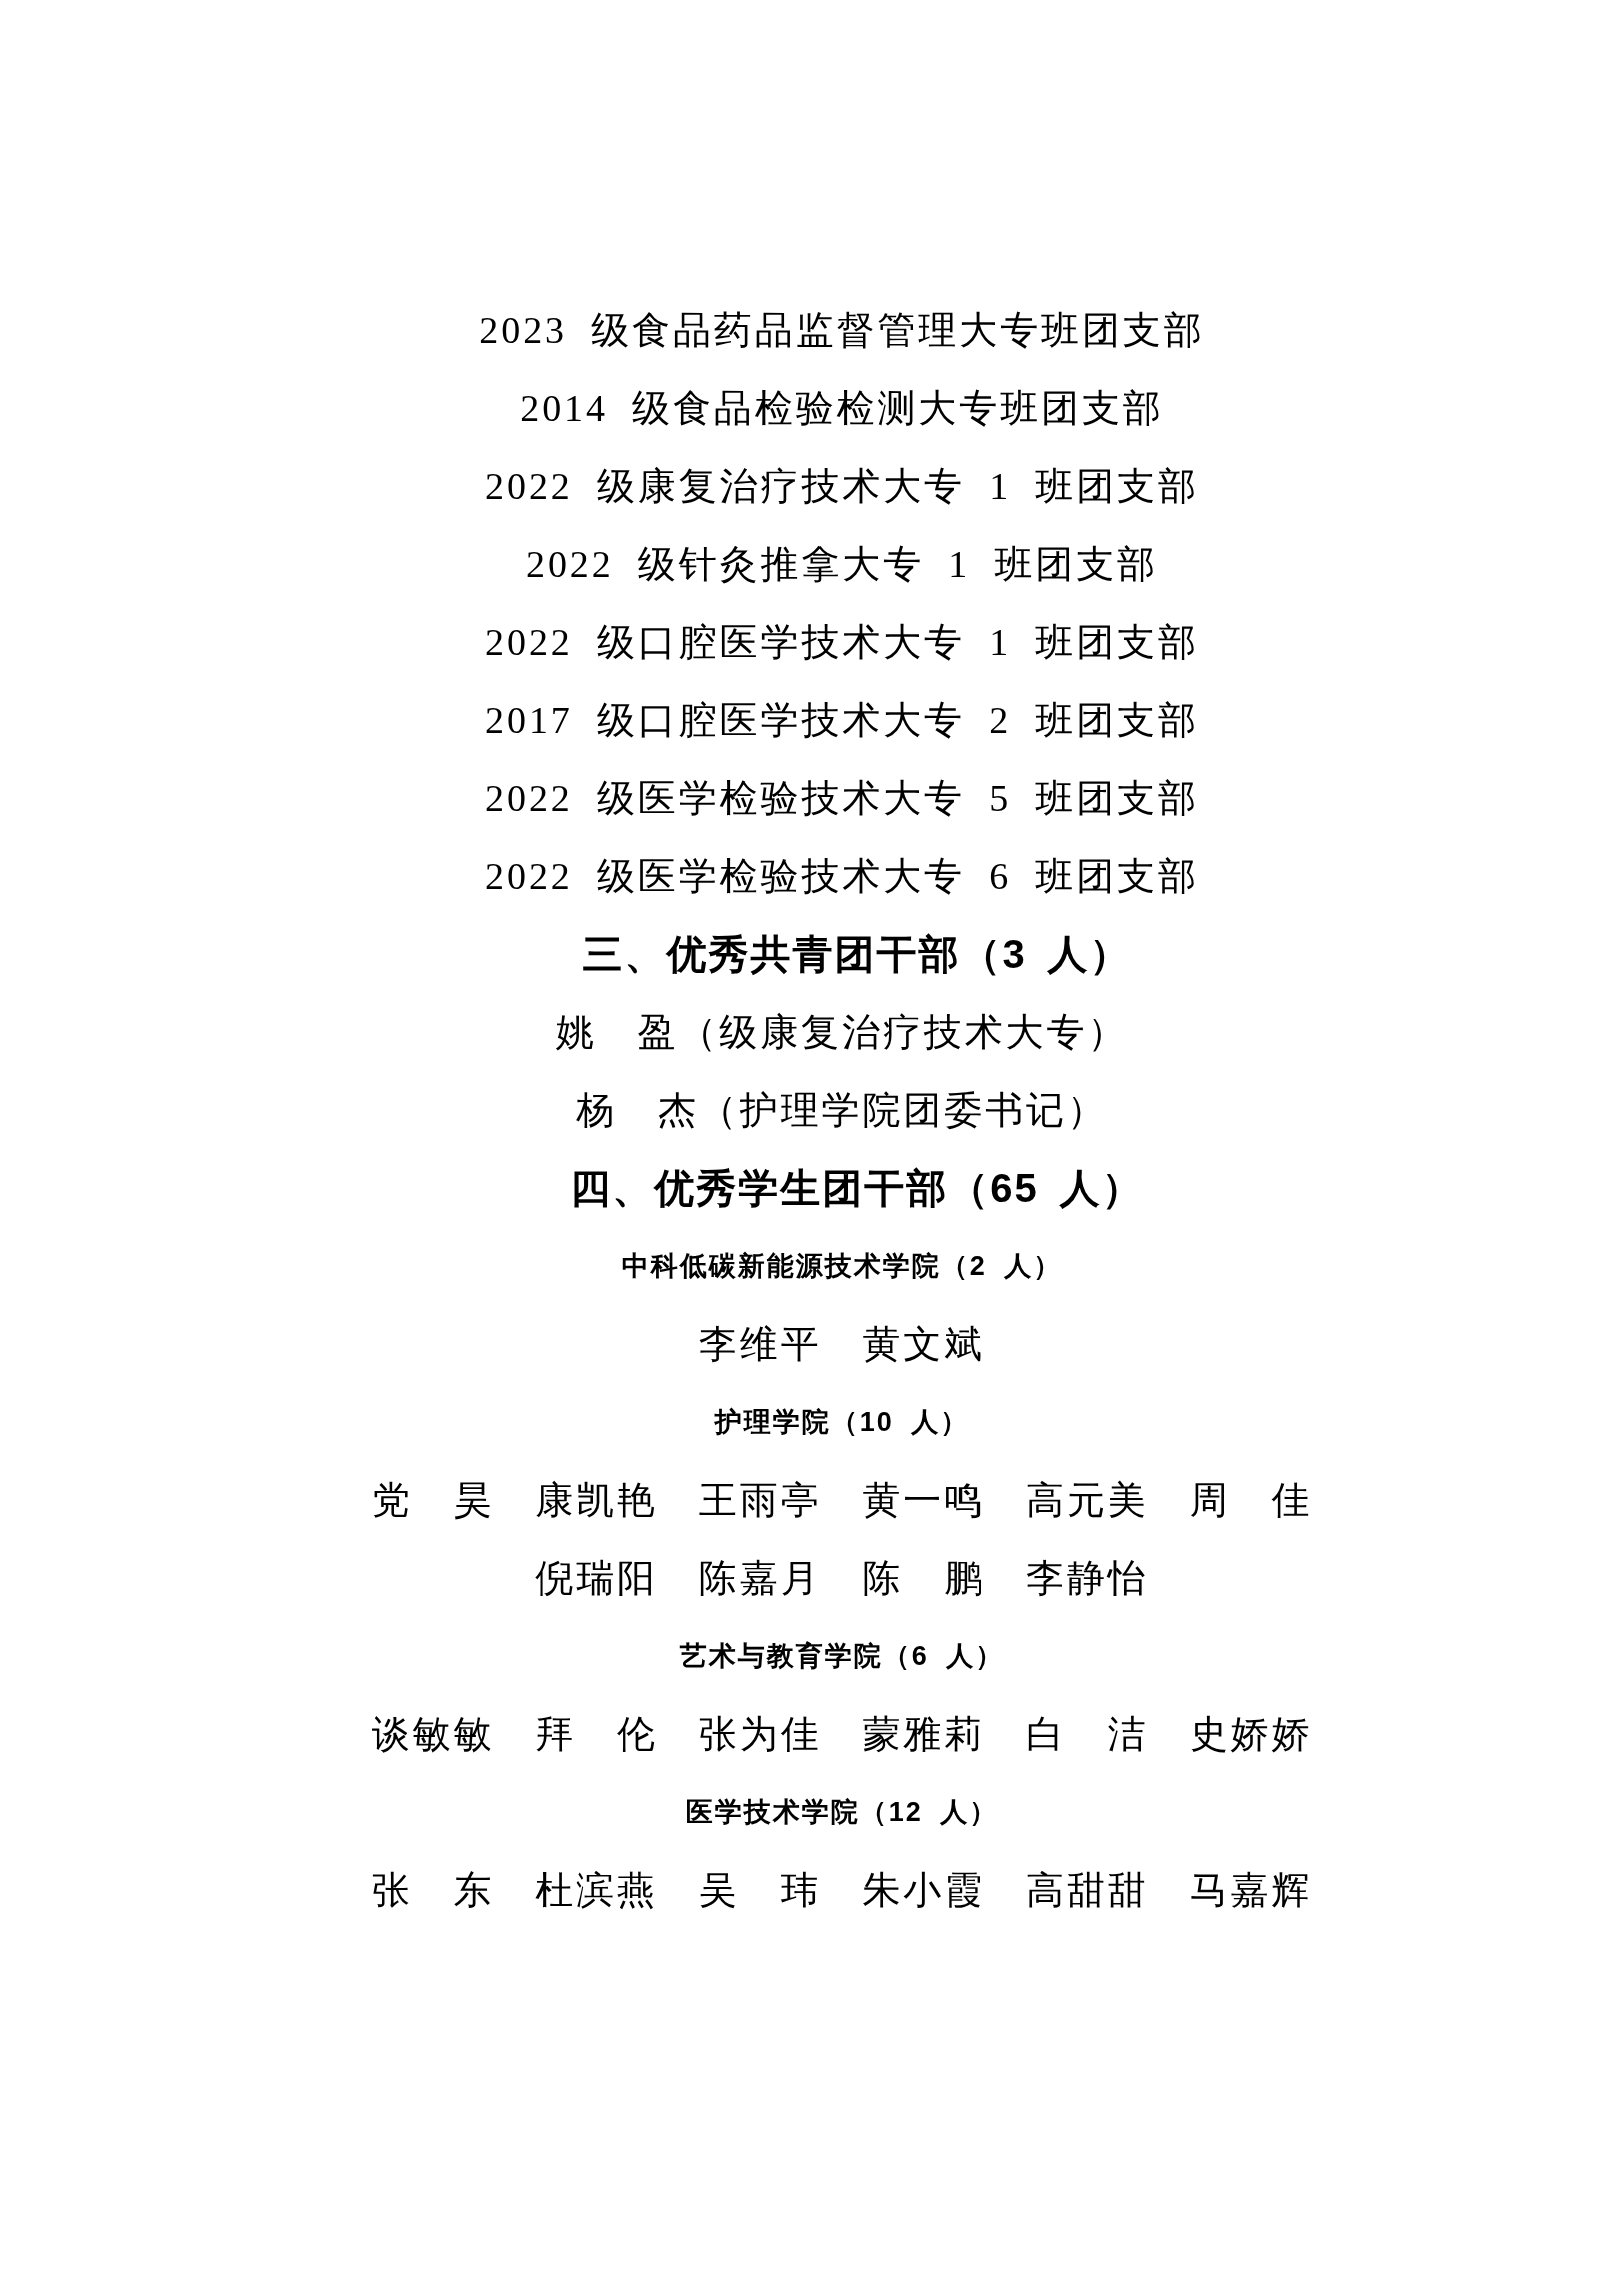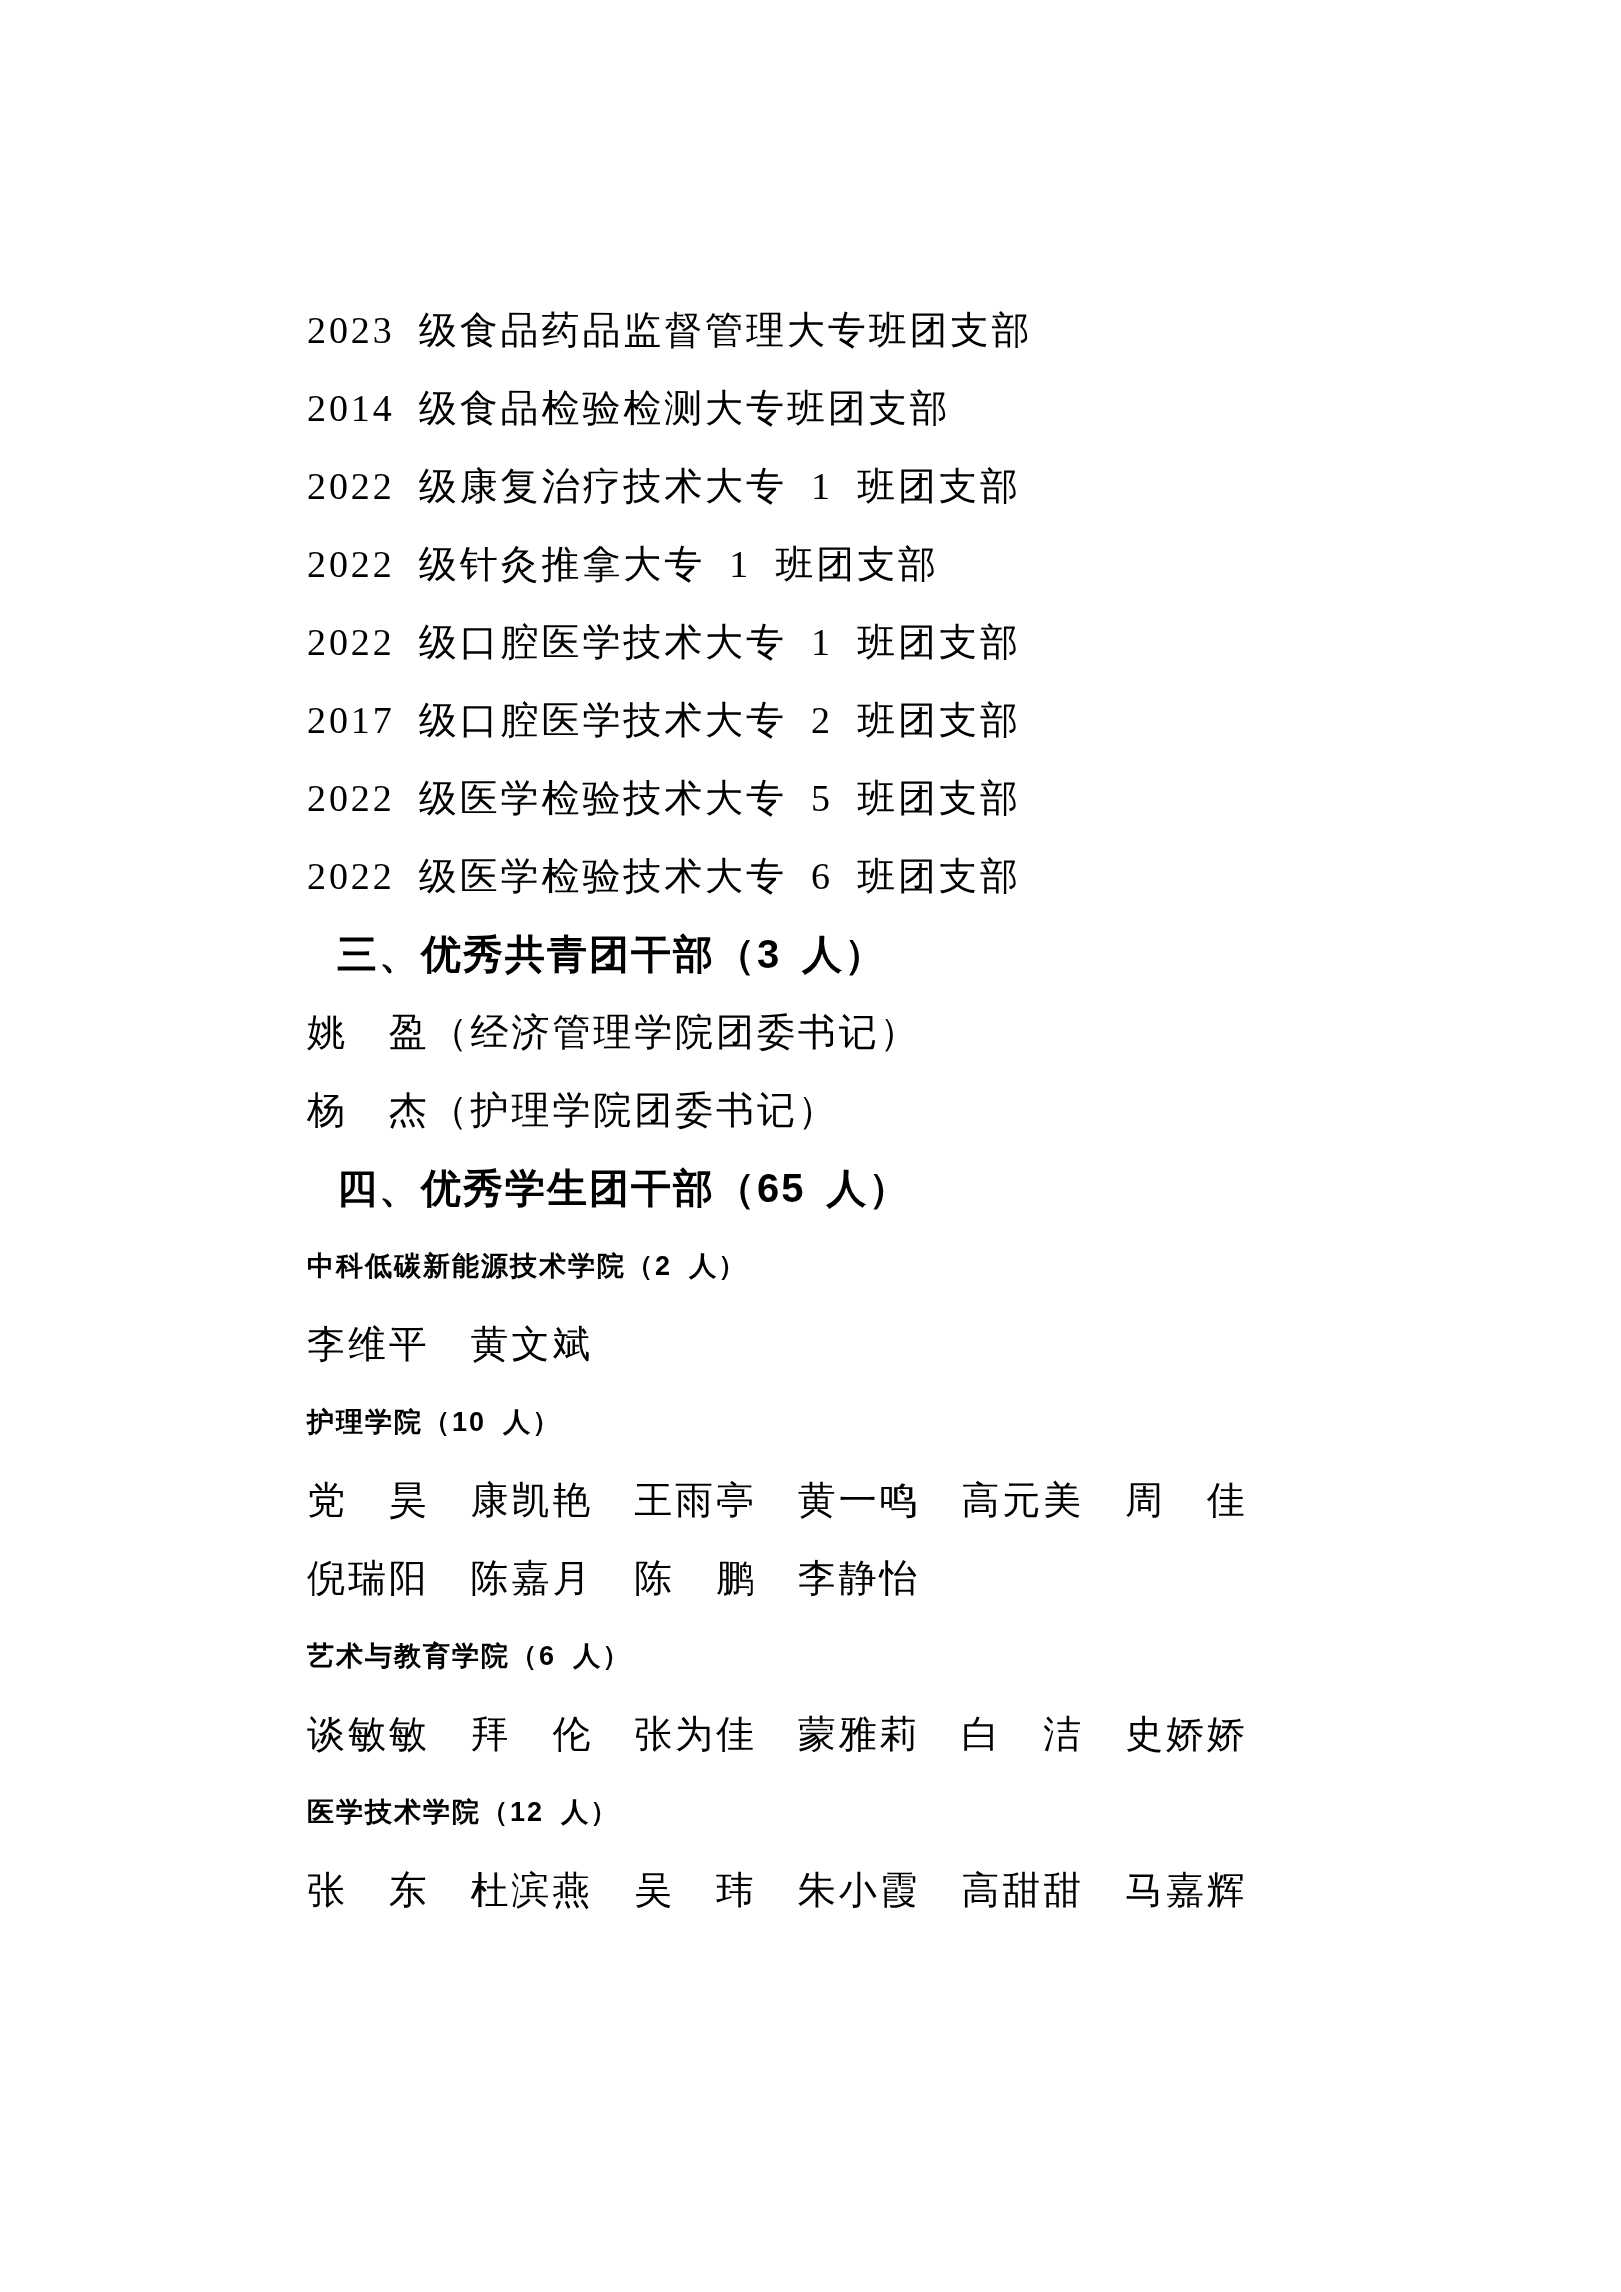--- a/index.html
+++ b/index.html
@@ -10,23 +10,24 @@
   .page {
     position: relative;
     width: 1621px;
     height: 2293px;
     margin: 0 auto;
     background: #ffffff;
     overflow: hidden;
   }
   .content {
     position: absolute;
-    left: 307px;
+    left: 293px;
     top: 291px;
     width: 1098px;
+    text-align: center;
   }
   .para {
     font-family: "Liberation Serif", "DejaVu Serif", serif;
     font-size: 38px;
     line-height: 78px;
     color: #000000;
     letter-spacing: 2.9px;
     word-spacing: 11.8px;
     white-space: pre;
     font-weight: 400;
@@ -54,21 +55,21 @@
   <div class="content">
       <div class="para branch-line">2023 级食品药品监督管理大专班团支部</div>
       <div class="para branch-line">2014 级食品检验检测大专班团支部</div>
       <div class="para branch-line">2022 级康复治疗技术大专 1 班团支部</div>
       <div class="para branch-line">2022 级针灸推拿大专 1 班团支部</div>
       <div class="para branch-line">2022 级口腔医学技术大专 1 班团支部</div>
       <div class="para branch-line">2017 级口腔医学技术大专 2 班团支部</div>
       <div class="para branch-line">2022 级医学检验技术大专 5 班团支部</div>
       <div class="para branch-line">2022 级医学检验技术大专 6 班团支部</div>
       <div class="para section-heading">三、优秀共青团干部（3 人）</div>
-      <div class="para cadre-entry">姚　盈（经济管理学院团委书记）</div>
+      <div class="para cadre-entry">姚　盈（级康复治疗技术大专）</div>
       <div class="para cadre-entry">杨　杰（护理学院团委书记）</div>
       <div class="para section-heading">四、优秀学生团干部（65 人）</div>
       <div class="para college-heading">中科低碳新能源技术学院（2 人）</div>
       <div class="para name-line">李维平　黄文斌</div>
       <div class="para college-heading">护理学院（10 人）</div>
       <div class="para name-line">党　昊　康凯艳　王雨亭　黄一鸣　高元美　周　佳</div>
       <div class="para name-line">倪瑞阳　陈嘉月　陈　鹏　李静怡</div>
       <div class="para college-heading">艺术与教育学院（6 人）</div>
       <div class="para name-line">谈敏敏　拜　伦　张为佳　蒙雅莉　白　洁　史娇娇</div>
       <div class="para college-heading">医学技术学院（12 人）</div>

